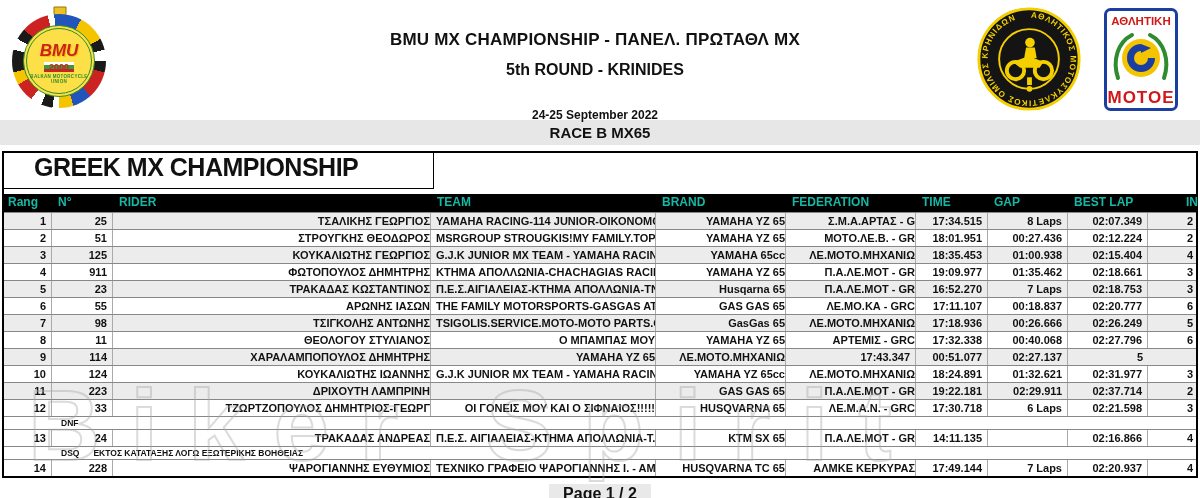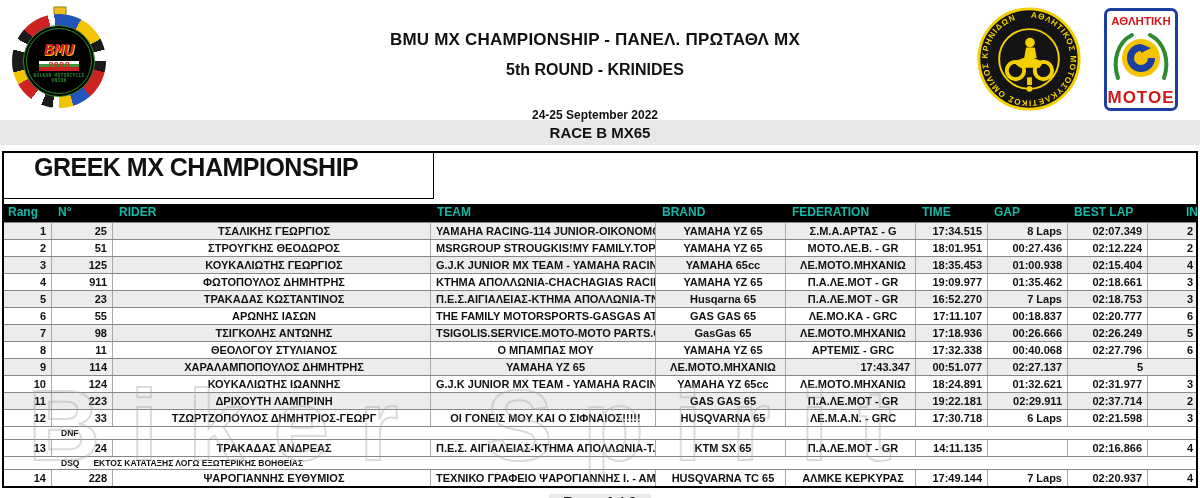--- a/index.html
+++ b/index.html
@@ -16,57 +16,57 @@
     position:absolute; left:0; top:8px; width:94px; height:94px; border-radius:50%;
     background: conic-gradient(from -90deg,
       #1a1a1a 0 14deg, #fff 14deg 28deg, #1a1a1a 28deg 42deg, #cc2222 42deg 76deg,
       #fff 76deg 84deg, #2255bb 84deg 118deg, #f5c400 118deg 152deg, #1a1a1a 152deg 166deg,
       #fff 166deg 180deg, #1a1a1a 180deg 194deg, #cc2222 194deg 228deg, #2255bb 228deg 252deg,
       #f5c400 252deg 270deg, #fff 270deg 278deg, #1a1a1a 278deg 292deg, #fff 292deg 306deg,
       #cc2222 306deg 330deg, #f5c400 330deg 346deg, #1a1a1a 346deg 360deg);
   }
   .bmu-inner {
     position:absolute; left:11px; top:19px; width:72px; height:72px; border-radius:50%;
-    background:#000000; border:4px double #2e8b2e; text-align:center;font-family:Liberation Mono, monospace;
+    background:#fde047; border:4px double #2e8b2e; text-align:center;
   }
   .bmu-letters { display:block; margin-top:12px; font-size:17px; font-weight:bold; font-style:italic; color:#cc2222; text-shadow:1px 1px 0 #f5c400; }
-  .bmu-year { display:block; font-size:9px; font-weight:bold; color:#cc2222; background:linear-gradient(180deg,#fff 0 30%,#3a9a3a 30% 65%,#cc2222 65% 100%); width:40px; margin:1px auto 0 auto; }
+  .bmu-year { display:block; font-size:9px; font-weight:bold; color:#cc2222; background:linear-gradient(180deg,#fff 0 30%,#3a9a3a 30% 65%,#cc2222 65% 100%); width:30px; margin:1px auto 0 auto; }
   .bmu-caption { display:block; margin-top:2px; font-size:4.5px; font-weight:bold; color:#2e8b2e; letter-spacing:.3px; }
   .bmu-trophy { position:absolute; left:38px; top:0; }
 
   .header-text { position:absolute; left:240px; right:250px; top:30px; text-align:center; }
   .ht-title   { font-size:17px; font-weight:bold; letter-spacing:.2px; }
   .ht-round   { font-size:16px; font-weight:bold; margin-top:11px; }
   .ht-date    { font-size:12px; font-weight:bold; margin-top:29px; }
 
   .amok-logo  { position:absolute; right:118px; top:6px; }
   .motoe-logo { position:absolute; right:22px;  top:8px; }
 
   
   .race-band { height:25px; background:#e7e7e7; text-align:center; line-height:25px;
                font-size:15px; font-weight:bold; }
 
   
   .results-table { margin:6px 2px 0 2px; border:2px solid #000; background:#fff; position:relative; z-index:2; }
   .table-title { padding-bottom:5px; background:#fff; }
-  .title-cell { display:inline-block; min-width:430px; padding:0 14px 16px 30px;
+  .title-cell { display:inline-block; min-width:430px; padding:0 14px 6px 30px;
                 border-right:1px solid #000; border-bottom:1px solid #000;
                 font-size:25px; font-weight:bold; letter-spacing:-0.5px; }
 
   .grid-row { display:grid; grid-template-columns:48px 61px 318px 225px 130px 130px 72px 80px 80px 50px; }
   .thead { background:#000; color:#14b8a6; height:18px; line-height:17px; font-size:12px; font-weight:bold; }
   .thead .hcell { padding-left:6px; white-space:nowrap; overflow:hidden; }
   .thead .hcell.h-rang { padding-left:4px; }
   .thead .hcell.h-in { text-align:right; padding-right:0; }
 
   .trow { height:17px; line-height:16px; font-size:11px; font-weight:bold; border-top:1px solid #888; background:#fff; }
   .trow.shaded { background:#ececec; }
   .tcell { border-right:1px solid #aaa; overflow:hidden; white-space:nowrap; }
   .tcell:last-child { border-right:none; }
-  .a-l { text-align:center;  padding-left:5px; }
+  .a-l { text-align:right;  padding-left:5px; }
   .a-r { text-align:right; padding-right:5px; }
 
   .section-row { height:13px; line-height:12px; font-size:8.5px; font-weight:bold;
                  border-top:1px solid #888; padding-left:57px; background:#fff; white-space:nowrap; }
   .sec-note { margin-left:14px; }
 
   
   .footer { margin-top:6px; text-align:center; position:relative; z-index:2; }
   .page-chip { display:inline-block; background:#e9e9e9; padding:1px 14px; font-size:16px; font-weight:bold; }
 

